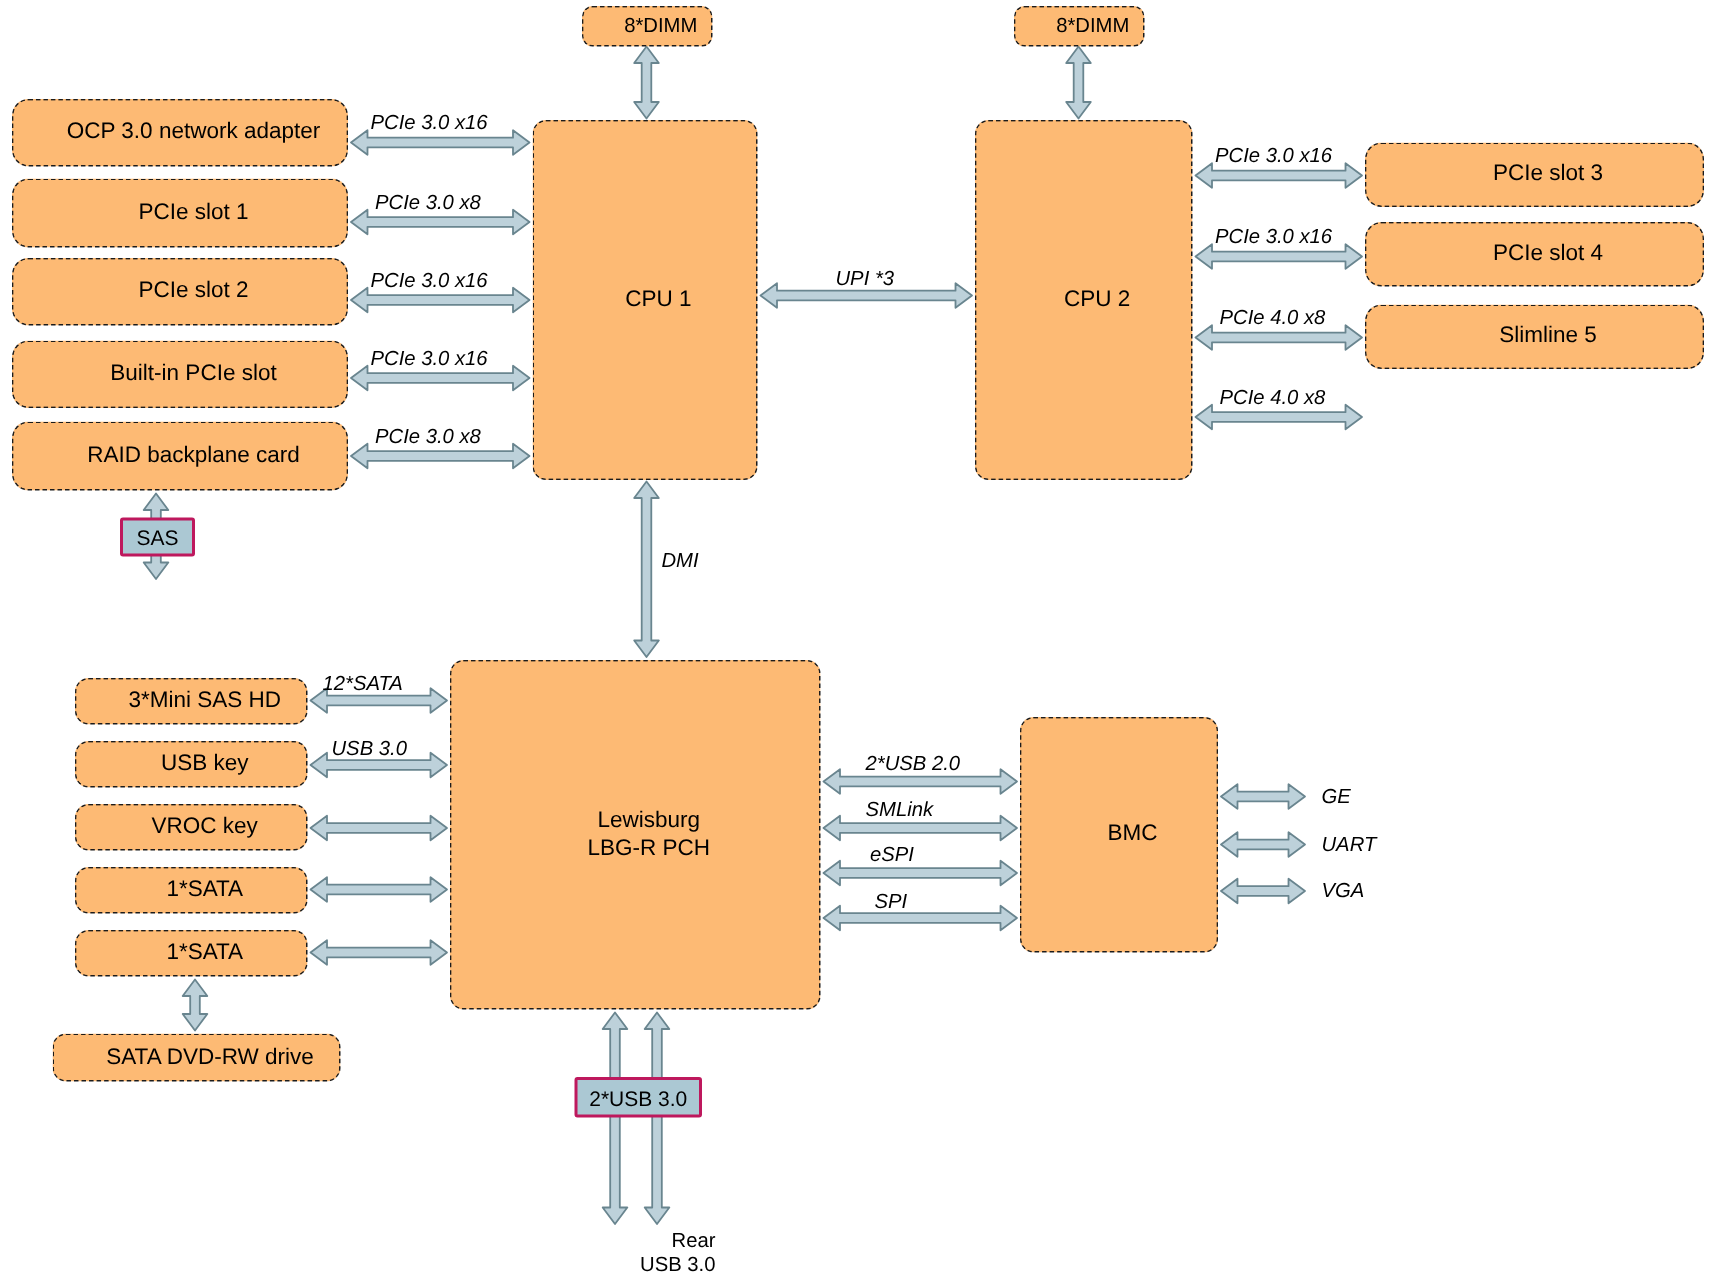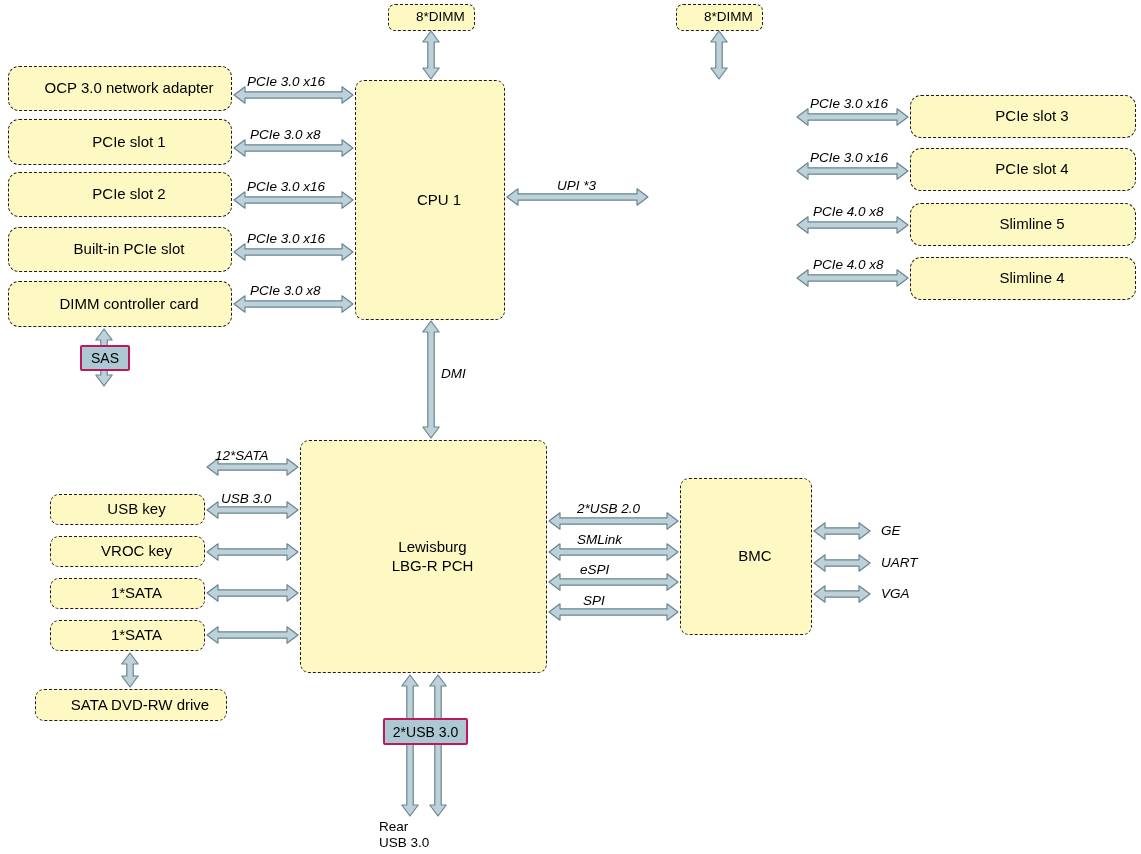--- a/index.html
+++ b/index.html
@@ -3,34 +3,34 @@
 <meta charset="utf-8">
 <style>
   * { margin:0; padding:0; box-sizing:border-box; }
   html,body { background:#fff; }
   body { font-family:"Liberation Sans", sans-serif; color:#000; }
   .canvas { position:relative; width:1141px; height:854px; background:#fff; overflow:hidden; }
   #arrows { position:absolute; left:0; top:0; z-index:1; }
   .box {
     position:absolute; z-index:2;
     display:flex; align-items:center; justify-content:center;
-    border:1.5px dashed #1b1b1b; background:#fef9c3;
+    border:1.5px dashed #1b1b1b; background:#fdba74;
     border-radius:11px; font-size:15px; line-height:1.25;
     text-align:center; white-space:pre-line;padding-left:18px;
   }
   .sm { border-radius:7px; font-size:13.5px; }
   .mid { border-radius:9px; }
   .fill {
     position:absolute; z-index:3;
     display:flex; align-items:center; justify-content:center;
     background:#abc8d3; border:2px solid #be185d;
     border-radius:2px; font-size:14px;
   }
   .lbl { position:absolute; z-index:3; font-size:13.5px; white-space:nowrap;font-style:italic; }
-  .caption { position:absolute; z-index:3; font-size:13.5px; text-align:left; white-space:pre-line; line-height:1.2; }
+  .caption { position:absolute; z-index:3; font-size:13.5px; text-align:right; white-space:pre-line; line-height:1.2; }
 </style>
 </head>
 <body>
 
 <div class="canvas">
 
   <svg id="arrows" width="1141" height="854">
       <polygon points="431.0,31.0 422.8,42.0 427.8,42.0 427.8,68.0 422.8,68.0 431.0,79.0 439.2,68.0 434.2,68.0 434.2,42.0 439.2,42.0" fill="#bdd1da" stroke="#69858f" stroke-width="1.2" stroke-linejoin="round"></polygon>
       <polygon points="719.0,31.0 710.8,42.0 715.8,42.0 715.8,68.0 710.8,68.0 719.0,79.0 727.2,68.0 722.2,68.0 722.2,42.0 727.2,42.0" fill="#bdd1da" stroke="#69858f" stroke-width="1.2" stroke-linejoin="round"></polygon>
       <polygon points="234.0,95.0 245.0,103.2 245.0,98.2 342.0,98.2 342.0,103.2 353.0,95.0 342.0,86.8 342.0,91.8 245.0,91.8 245.0,86.8" fill="#bdd1da" stroke="#69858f" stroke-width="1.2" stroke-linejoin="round"></polygon>
@@ -59,36 +59,37 @@
       <polygon points="814.0,563.0 825.0,571.2 825.0,566.2 859.0,566.2 859.0,571.2 870.0,563.0 859.0,554.8 859.0,559.8 825.0,559.8 825.0,554.8" fill="#bdd1da" stroke="#69858f" stroke-width="1.2" stroke-linejoin="round"></polygon>
       <polygon points="814.0,594.0 825.0,602.2 825.0,597.2 859.0,597.2 859.0,602.2 870.0,594.0 859.0,585.8 859.0,590.8 825.0,590.8 825.0,585.8" fill="#bdd1da" stroke="#69858f" stroke-width="1.2" stroke-linejoin="round"></polygon>
       <polygon points="410.0,675.0 401.8,686.0 406.8,686.0 406.8,805.0 401.8,805.0 410.0,816.0 418.2,805.0 413.2,805.0 413.2,686.0 418.2,686.0" fill="#bdd1da" stroke="#69858f" stroke-width="1.2" stroke-linejoin="round"></polygon>
       <polygon points="438.0,675.0 429.8,686.0 434.8,686.0 434.8,805.0 429.8,805.0 438.0,816.0 446.2,805.0 441.2,805.0 441.2,686.0 446.2,686.0" fill="#bdd1da" stroke="#69858f" stroke-width="1.2" stroke-linejoin="round"></polygon>
     </svg>
 
   <div class="box sm" style="left:388px;top:4px;width:87px;height:27px">8*DIMM</div>
   <div class="box sm" style="left:676px;top:4px;width:87px;height:27px">8*DIMM</div>
 
   <div class="box mid" style="left:355px;top:80px;width:150px;height:240px">CPU 1</div>
+  <div class="box mid" style="left:650px;top:80px;width:145px;height:240px">CPU 2</div>
   <div class="box mid" style="left:680px;top:478px;width:132px;height:157px">BMC</div>
   <div class="box mid" style="left:300px;top:440px;width:247px;height:233px">Lewisburg
 LBG-R PCH</div>
 
   <div class="box" style="left:8px;top:66px;width:224px;height:45px">OCP 3.0 network adapter</div>
   <div class="box" style="left:8px;top:119px;width:224px;height:46px">PCIe slot 1</div>
   <div class="box" style="left:8px;top:172px;width:224px;height:45px">PCIe slot 2</div>
   <div class="box" style="left:8px;top:227px;width:224px;height:45px">Built-in PCIe slot</div>
-  <div class="box" style="left:8px;top:281px;width:224px;height:46px">DIMM controller card</div>
+  <div class="box" style="left:8px;top:281px;width:224px;height:46px">RAID backplane card</div>
   <div class="fill" style="left:80px;top:345px;width:50px;height:26px">SAS</div>
 
   <div class="box" style="left:910px;top:95px;width:226px;height:43px">PCIe slot 3</div>
   <div class="box" style="left:910px;top:148px;width:226px;height:43px">PCIe slot 4</div>
   <div class="box" style="left:910px;top:203px;width:226px;height:43px">Slimline 5</div>
-  <div class="box" style="left:910px;top:257px;width:226px;height:43px">Slimline 4</div>
 
+  <div class="box mid" style="left:50px;top:452px;width:155px;height:31px">3*Mini SAS HD</div>
   <div class="box mid" style="left:50px;top:536px;width:155px;height:31px">VROC key</div>
   <div class="box mid" style="left:50px;top:494px;width:155px;height:31px">USB key</div>
   <div class="box mid" style="left:50px;top:578px;width:155px;height:31px">1*SATA</div>
   <div class="box mid" style="left:50px;top:620px;width:155px;height:31px">1*SATA</div>
   <div class="box mid" style="left:35px;top:689px;width:192px;height:32px">SATA DVD-RW drive</div>
 
   <div class="fill" style="left:383px;top:718px;width:85px;height:27px">2*USB 3.0</div>
   <div class="caption" style="left:379px;top:819px;width:98px">Rear
 USB 3.0</div>
 

